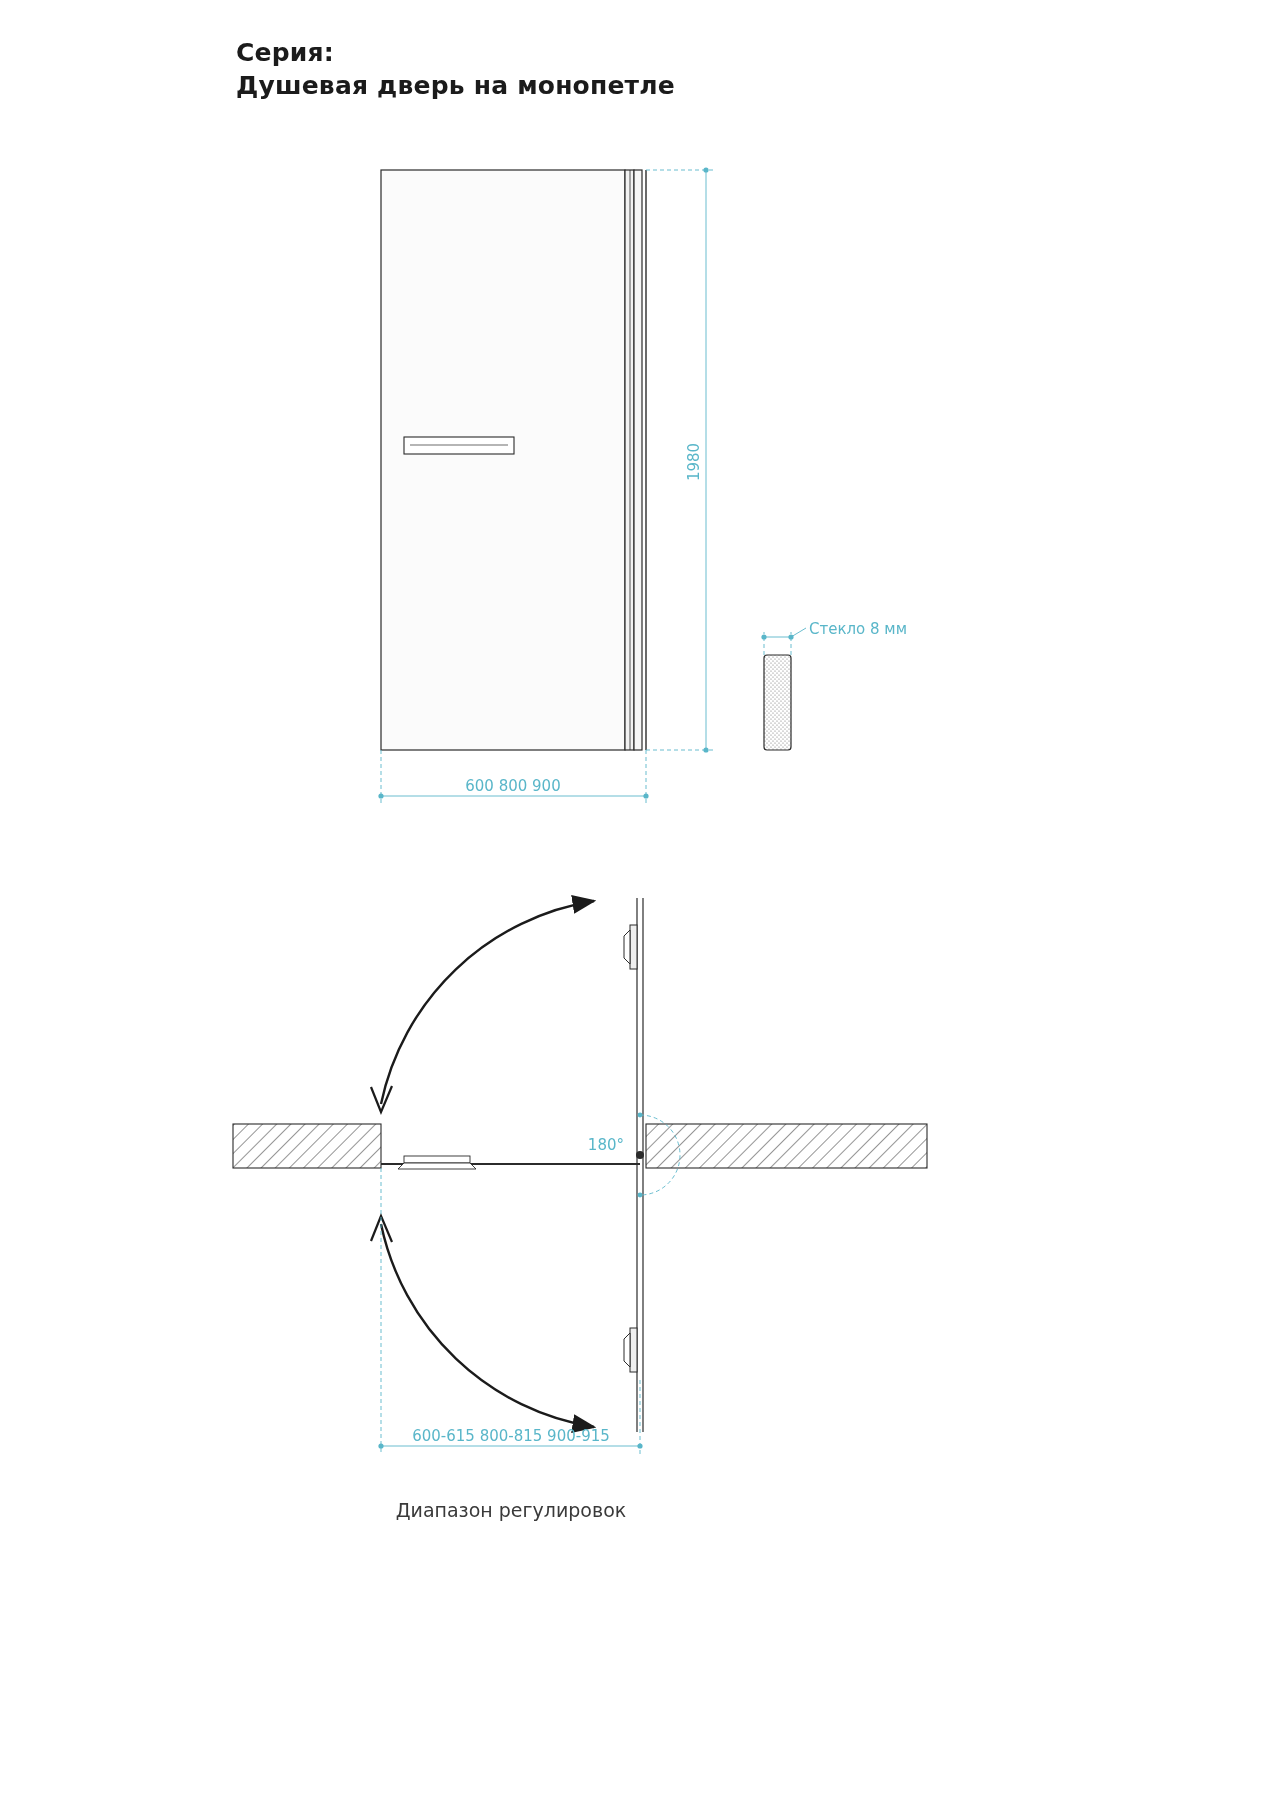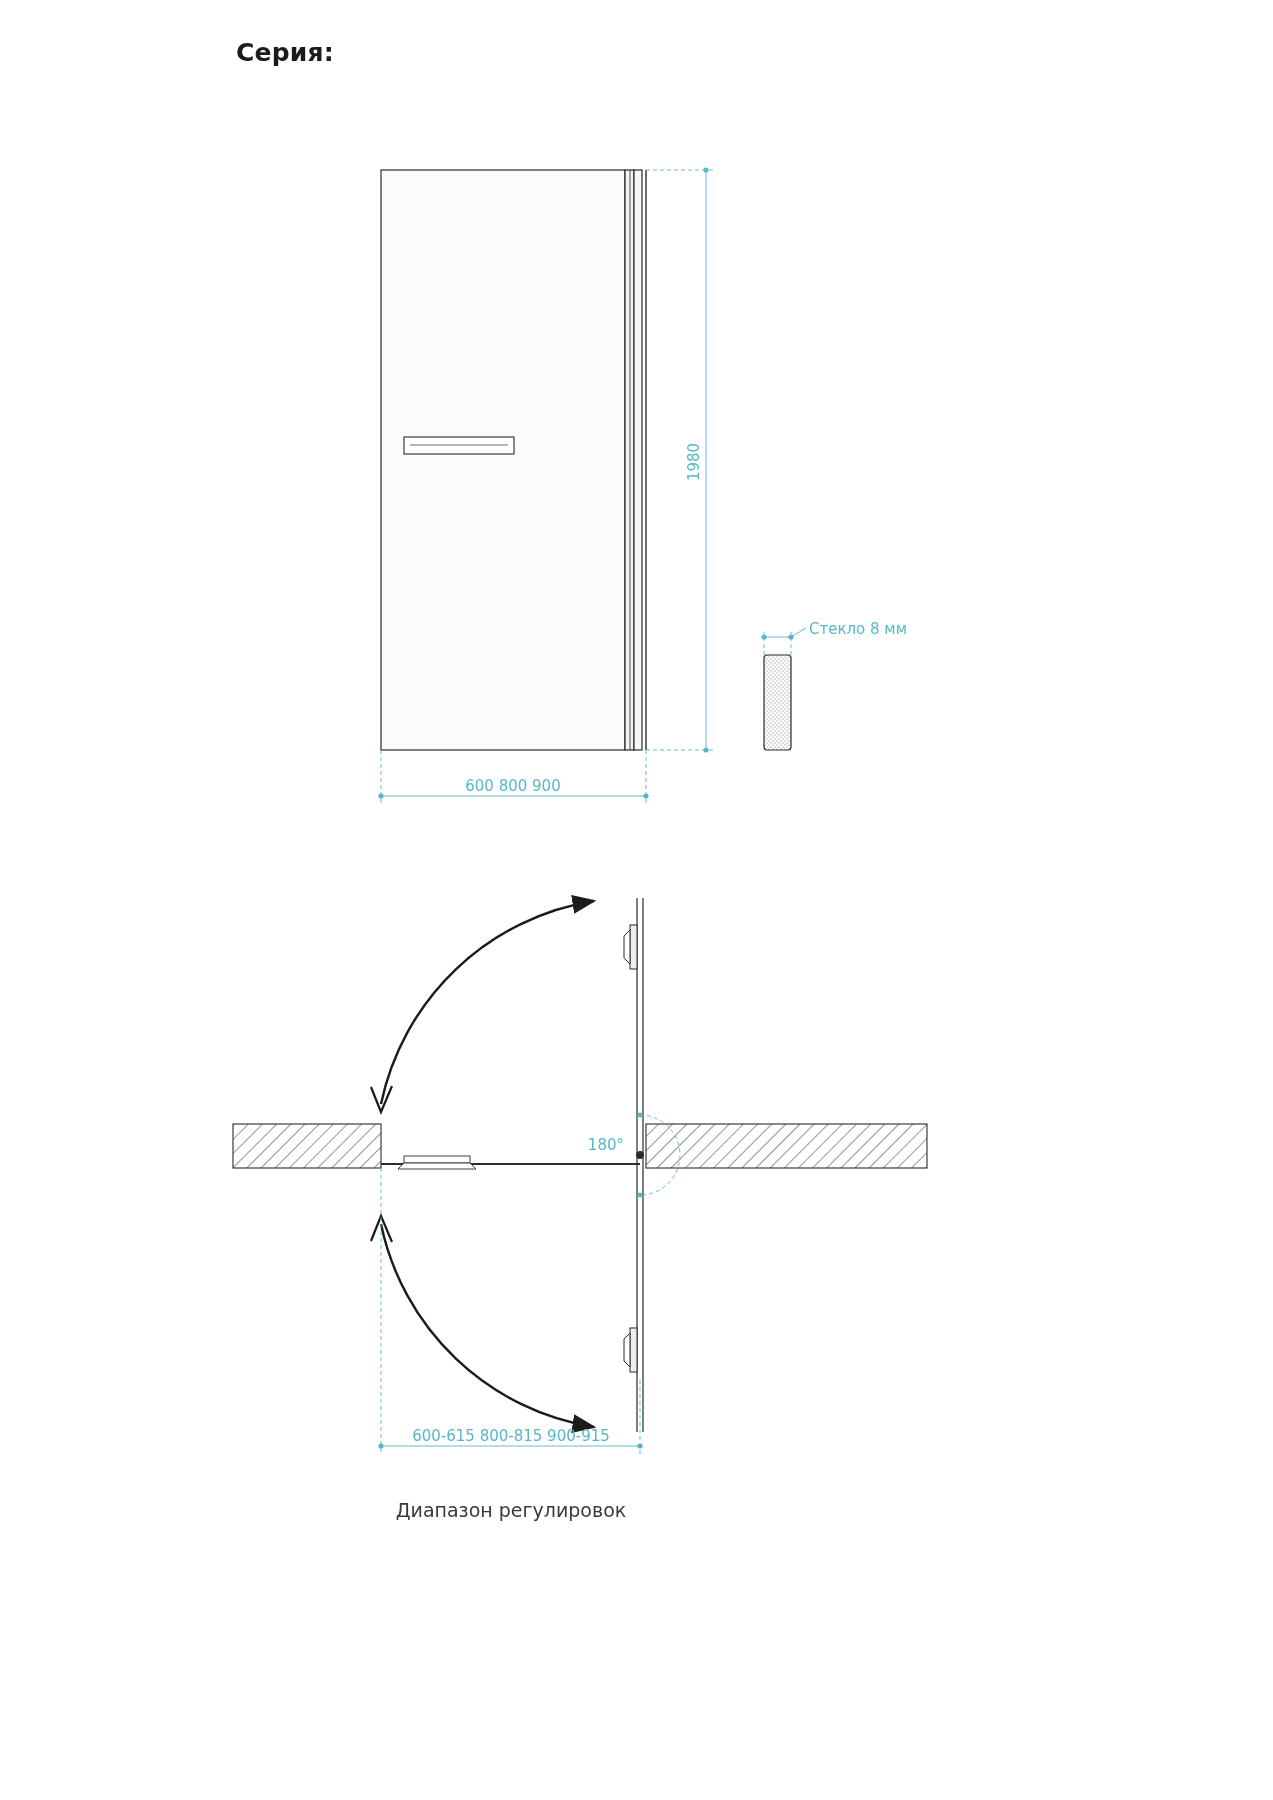--- a/index.html
+++ b/index.html
@@ -46,20 +46,21 @@
     font-size: 19px;
   }
 </style>
 </head>
 <body>
 
 <div class="stage">
 
   <div class="title-block">
     <div>Серия:</div>
+    <div>Душевая дверь на монопетле</div>
   </div>
 
   <svg width="1273" height="1800" viewBox="0 0 1273 1800">
     <defs>
       <pattern id="hatch45" width="10" height="10" patternTransform="rotate(45)" patternUnits="userSpaceOnUse">
         <line x1="0" y1="0" x2="0" y2="10" stroke="#2b2b2b" stroke-width="1"></line>
       </pattern>
       <pattern id="glassdots" width="4" height="4" patternUnits="userSpaceOnUse">
         <circle cx="1" cy="1" r="0.6" fill="#6b6b6b"></circle>
         <circle cx="3" cy="3" r="0.6" fill="#6b6b6b"></circle>

